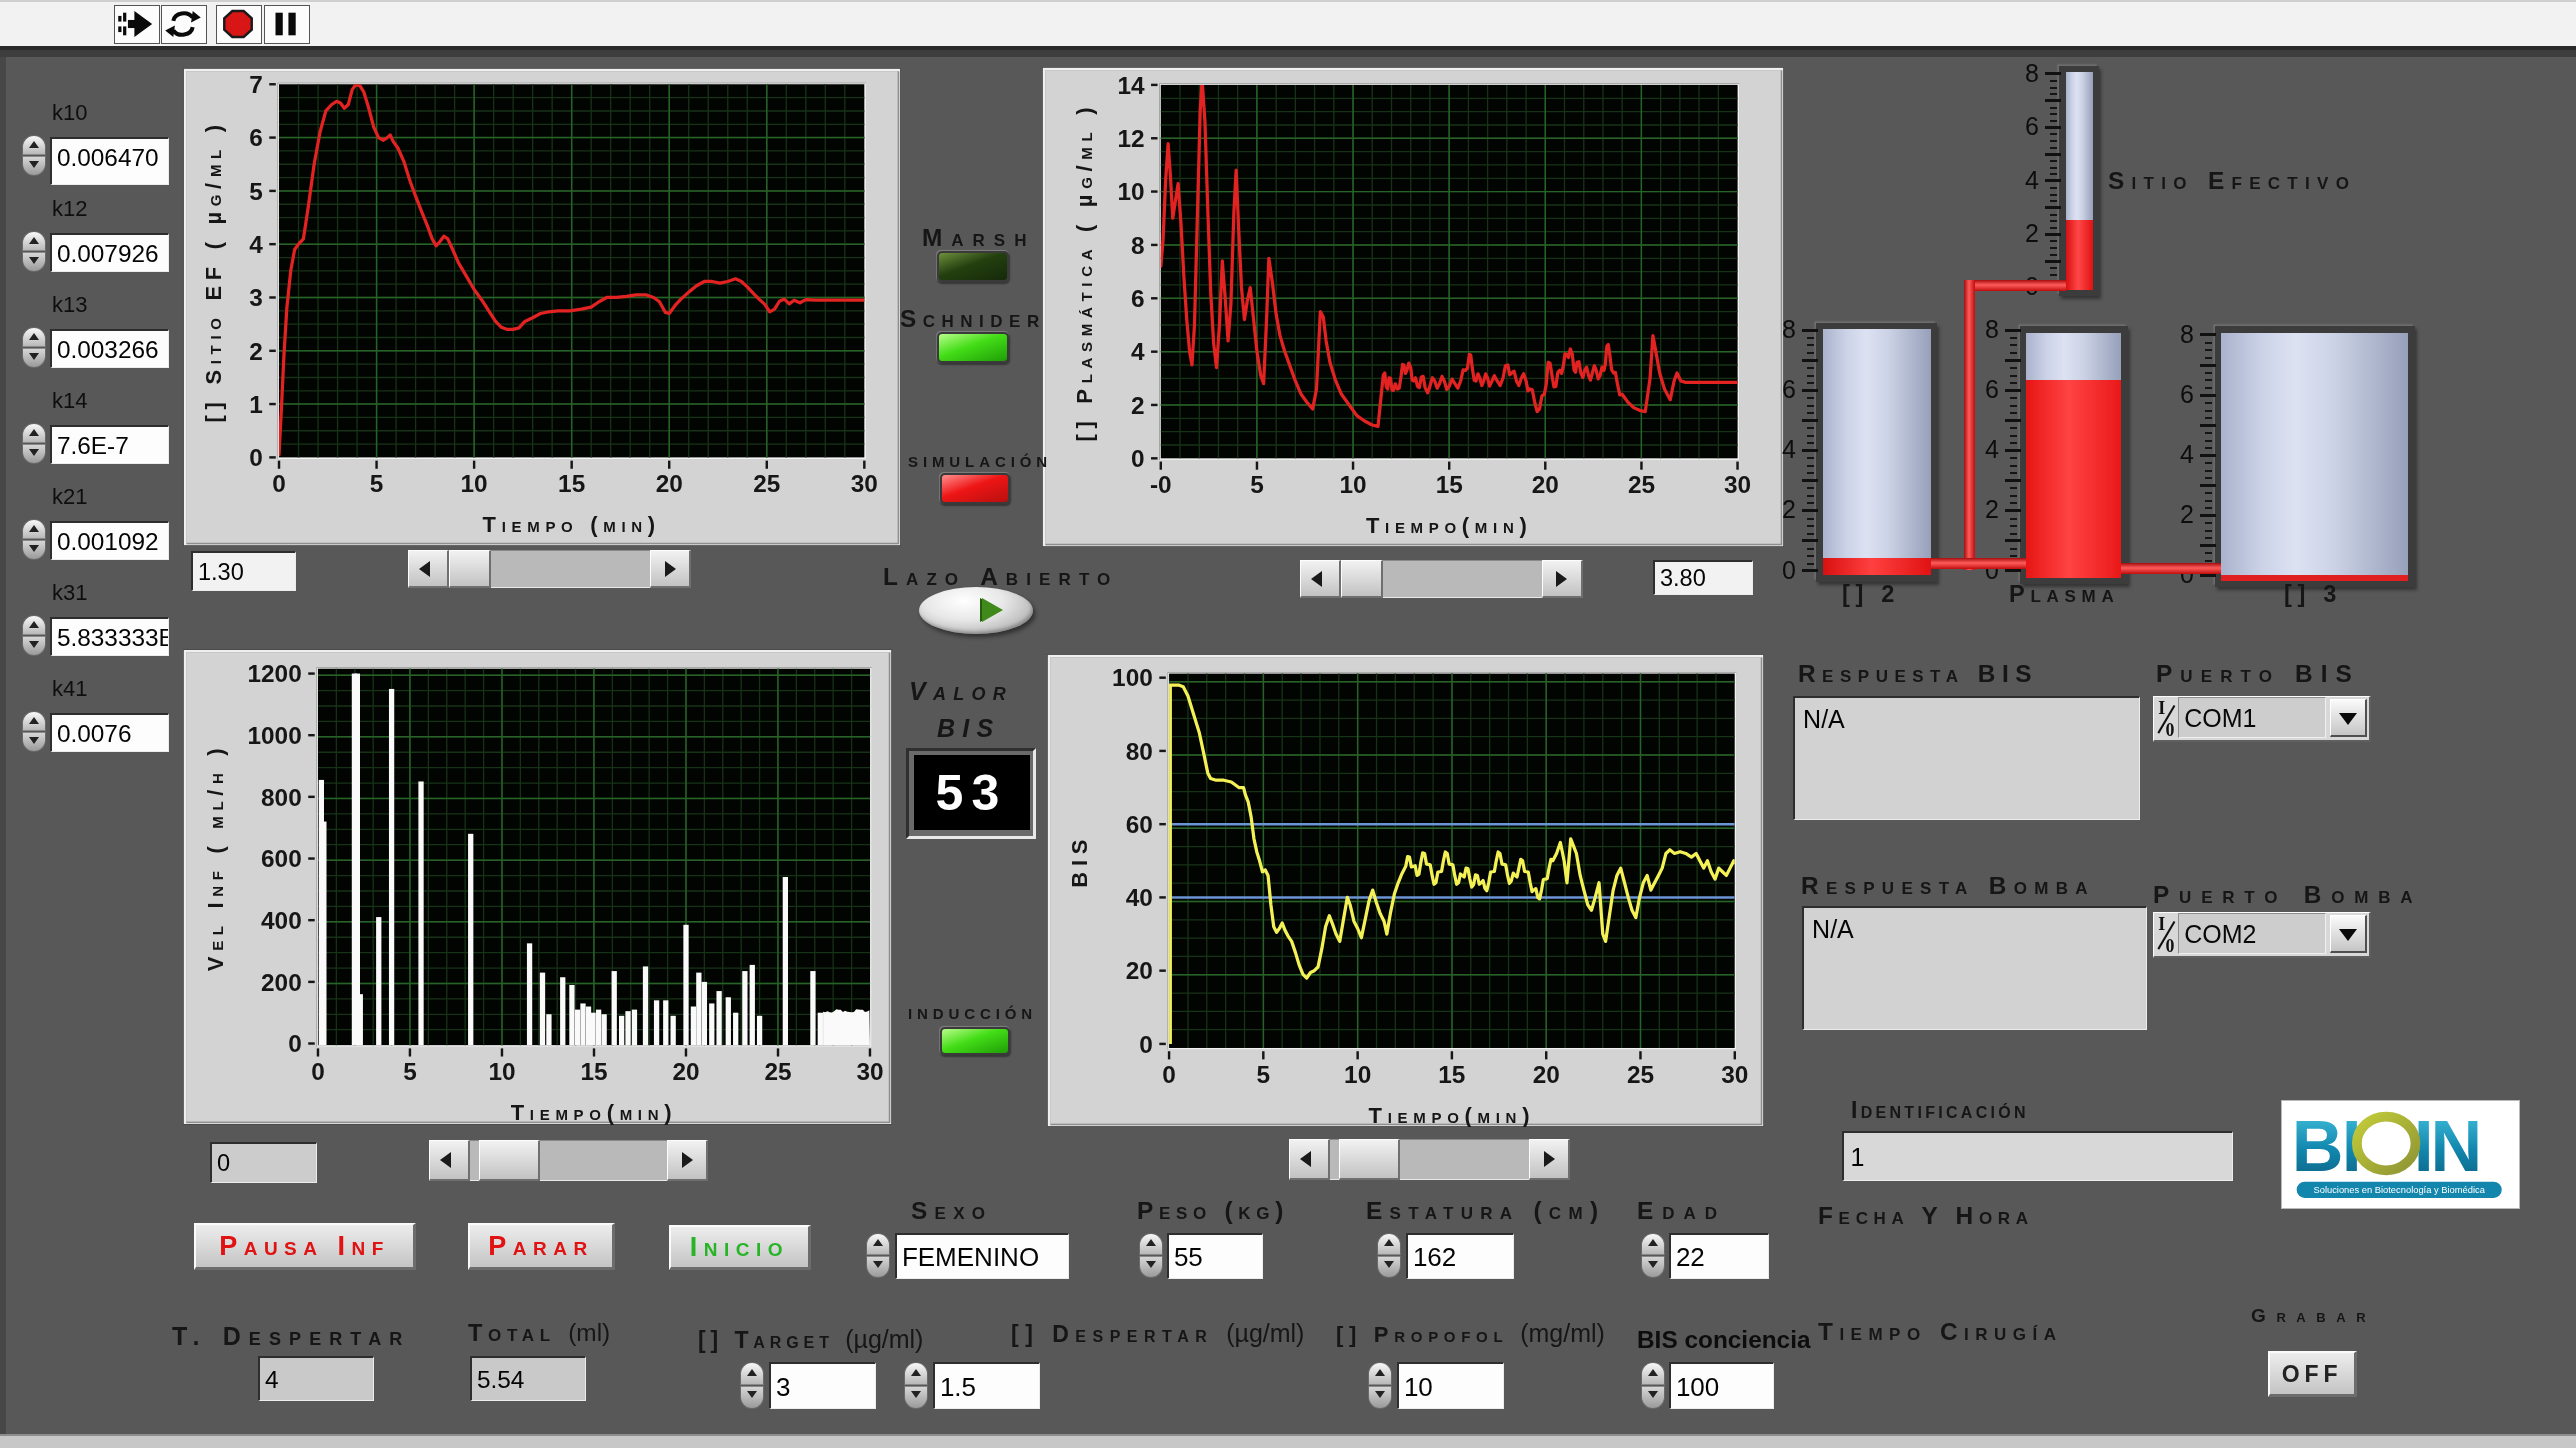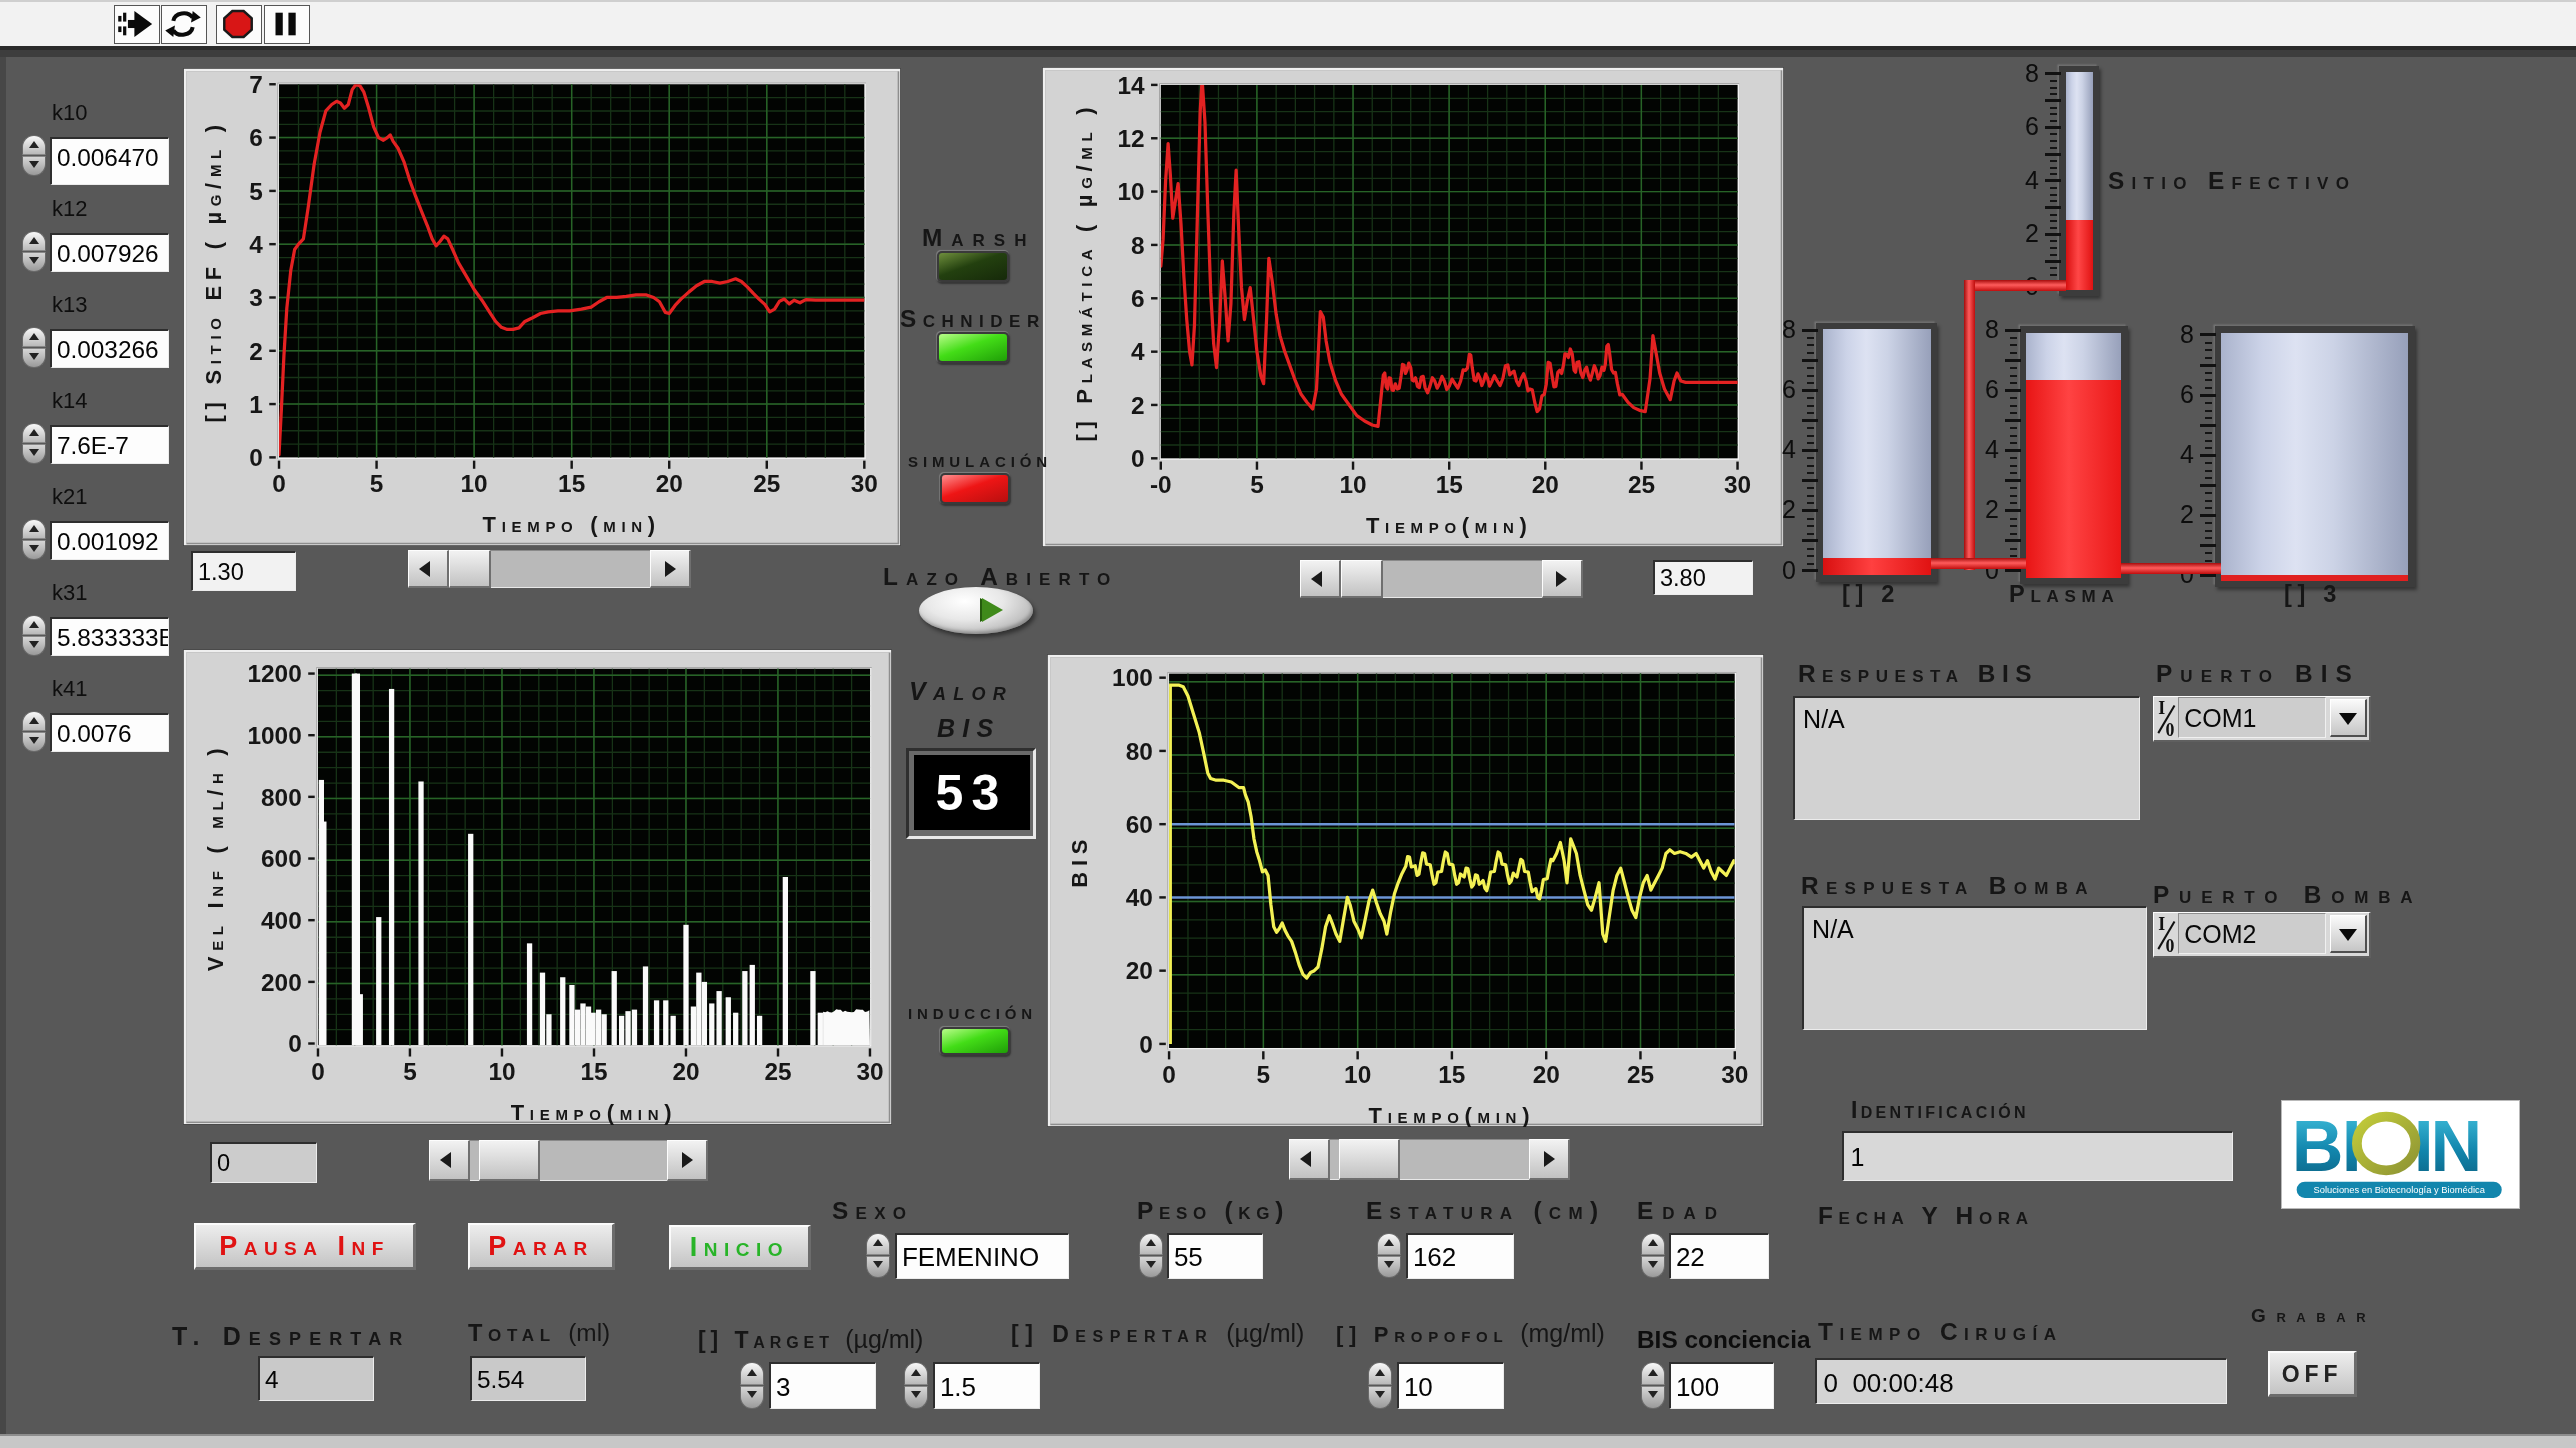--- a/index.html
+++ b/index.html
@@ -895,21 +895,21 @@
 <text x="12" y="86" font-size="88" letter-spacing="-2">BI</text>
 <text x="162" y="86" font-size="88" letter-spacing="-4">IN</text>
         </g>
 <ellipse cx="128" cy="52" rx="36" ry="33" fill="none" stroke="url(#og)" stroke-width="12"></ellipse>
 <rect x="18" y="99" width="252" height="20" rx="10" fill="#1286ad"></rect>
 <text x="144" y="113" font-size="11.5" fill="#fff" text-anchor="middle" font-family="Liberation Sans">Soluciones en Biotecnología y Biomédica</text>
 </svg></div>
 <div style="position:absolute;left:194px;top:1223px;width:222px;height:47px;background:linear-gradient(#ededed,#c4c4c4);border-top:2.4px solid #fbfbfb;border-left:2.4px solid #fbfbfb;border-bottom:3.3px solid #6c6c6c;border-right:3.3px solid #6c6c6c;box-sizing:border-box;text-align:center;font-weight:bold;font-variant:small-caps;letter-spacing:6.5px;font-size:27px;color:#e01212;padding-top:6.1px">Pausa Inf</div>
 <div style="position:absolute;left:468px;top:1223px;width:147px;height:47px;background:linear-gradient(#ededed,#c4c4c4);border-top:2.4px solid #fbfbfb;border-left:2.4px solid #fbfbfb;border-bottom:3.3px solid #6c6c6c;border-right:3.3px solid #6c6c6c;box-sizing:border-box;text-align:center;font-weight:bold;font-variant:small-caps;letter-spacing:6.5px;font-size:27px;color:#e01212;padding-top:6.1px">Parar</div>
 <div style="position:absolute;left:669px;top:1225px;width:142px;height:45px;background:linear-gradient(#ededed,#c4c4c4);border-top:2.4px solid #fbfbfb;border-left:2.4px solid #fbfbfb;border-bottom:3.3px solid #6c6c6c;border-right:3.3px solid #6c6c6c;box-sizing:border-box;text-align:center;font-weight:bold;font-variant:small-caps;letter-spacing:6.5px;font-size:27px;color:#28b428;padding-top:4.9px">Inicio</div>
-<div style="position:absolute;left:832px;top:1197px;font-weight:bold;font-variant:small-caps;letter-spacing:7.3px;font-size:24.4px;color:#161616;white-space:nowrap;">Sexo</div>
+<div style="position:absolute;left:911px;top:1197px;font-weight:bold;font-variant:small-caps;letter-spacing:7.3px;font-size:24.4px;color:#161616;white-space:nowrap;">Sexo</div>
 <div style="position:absolute;left:866px;top:1233px;width:24.4px;height:46px">
 <div style="position:absolute;left:0;top:0;width:24.4px;height:22px;background:linear-gradient(#f8f8f8,#b9b9b9);border:1.6px solid #6a6a6a;border-bottom:0.8px solid #888;border-radius:12.2px 12.2px 0 0;box-sizing:border-box"></div>
 <div style="position:absolute;left:0;top:23px;width:24.4px;height:22px;background:linear-gradient(#d6d6d6,#9a9a9a);border:1.6px solid #6a6a6a;border-top:0.8px solid #888;border-radius:0 0 12.2px 12.2px;box-sizing:border-box"></div>
 <div style="position:absolute;left:6.5px;top:6.4px;width:0;height:0;border-left:5.7px solid transparent;border-right:5.7px solid transparent;border-bottom:7.3px solid #222"></div>
 <div style="position:absolute;left:6.5px;top:28px;width:0;height:0;border-left:5.7px solid transparent;border-right:5.7px solid transparent;border-top:7.3px solid #222"></div>
 </div>
 <div style="position:absolute;left:895px;top:1233px;width:174px;height:46px;background:#fdfdfd;border-top:2.4px solid #2e2e2e;border-left:2.4px solid #2e2e2e;border-bottom:1.6px solid #ececec;border-right:1.6px solid #ececec;box-sizing:border-box;font-size:26px;color:#050505;padding:7.3px 0 0 4.9px;white-space:nowrap;overflow:hidden;">FEMENINO</div>
 <div style="position:absolute;left:1137px;top:1197px;font-weight:bold;font-variant:small-caps;letter-spacing:5.7px;font-size:24.4px;color:#161616;white-space:nowrap;">Peso (kg)</div>
 <div style="position:absolute;left:1139px;top:1233px;width:24.4px;height:46px">
 <div style="position:absolute;left:0;top:0;width:24.4px;height:22px;background:linear-gradient(#f8f8f8,#b9b9b9);border:1.6px solid #6a6a6a;border-bottom:0.8px solid #888;border-radius:12.2px 12.2px 0 0;box-sizing:border-box"></div>
@@ -965,17 +965,16 @@
 <div style="position:absolute;left:1397px;top:1362px;width:107px;height:47px;background:#fdfdfd;border-top:2.4px solid #2e2e2e;border-left:2.4px solid #2e2e2e;border-bottom:1.6px solid #ececec;border-right:1.6px solid #ececec;box-sizing:border-box;font-size:26px;color:#050505;padding:8px 0 0 4.9px;white-space:nowrap;overflow:hidden;">10</div>
 <div style="position:absolute;left:1637px;top:1326px;font-size:24.4px;font-weight:bold;color:#0d0d0d">BIS conciencia</div>
 <div style="position:absolute;left:1641px;top:1362px;width:24.4px;height:47px">
 <div style="position:absolute;left:0;top:0;width:24.4px;height:23px;background:linear-gradient(#f8f8f8,#b9b9b9);border:1.6px solid #6a6a6a;border-bottom:0.8px solid #888;border-radius:12.2px 12.2px 0 0;box-sizing:border-box"></div>
 <div style="position:absolute;left:0;top:23.6px;width:24.4px;height:23px;background:linear-gradient(#d6d6d6,#9a9a9a);border:1.6px solid #6a6a6a;border-top:0.8px solid #888;border-radius:0 0 12.2px 12.2px;box-sizing:border-box"></div>
 <div style="position:absolute;left:6.5px;top:6.6px;width:0;height:0;border-left:5.7px solid transparent;border-right:5.7px solid transparent;border-bottom:7.3px solid #222"></div>
 <div style="position:absolute;left:6.5px;top:29px;width:0;height:0;border-left:5.7px solid transparent;border-right:5.7px solid transparent;border-top:7.3px solid #222"></div>
 </div>
 <div style="position:absolute;left:1669px;top:1362px;width:105px;height:47px;background:#fdfdfd;border-top:2.4px solid #2e2e2e;border-left:2.4px solid #2e2e2e;border-bottom:1.6px solid #ececec;border-right:1.6px solid #ececec;box-sizing:border-box;font-size:26px;color:#050505;padding:8px 0 0 4.9px;white-space:nowrap;overflow:hidden;">100</div>
 <div style="position:absolute;left:1818px;top:1318px;font-weight:bold;font-variant:small-caps;letter-spacing:6.5px;font-size:24.4px;color:#161616;white-space:nowrap;">Tiempo Cirugía</div>
-<div style="position:absolute;left:1815px;top:1358px;width:412px;height:46px;background:#d4d4d4;border-top:2.4px solid #2e2e2e;border-left:2.4px solid #2e2e2e;border-bottom:1.6px solid #ececec;border-right:1.6px solid #ececec;box-sizing:border-box;font-size:26px;color:#050505;padding:7.7px 0 0 6.5px;white-space:nowrap;overflow:hidden;">0&nbsp; 00:00:48</div>
 <div style="position:absolute;left:2251px;top:1305px;font-weight:bold;font-variant:small-caps;letter-spacing:10.6px;font-size:19px;color:#161616;white-space:nowrap;">Grabar</div>
 <div style="position:absolute;left:2268px;top:1351px;width:89px;height:46px;background:linear-gradient(#ededed,#c4c4c4);border-top:2.4px solid #fbfbfb;border-left:2.4px solid #fbfbfb;border-bottom:3.3px solid #6c6c6c;border-right:3.3px solid #6c6c6c;box-sizing:border-box;text-align:center;font-weight:bold;font-variant:small-caps;letter-spacing:4.9px;font-size:23px;color:#222;padding-top:8.4px">OFF</div>
 <div style="position:absolute;left:0;top:57px;width:5.7px;height:1377px;background:#474747"></div>
 </div>
 
 </body></html>

